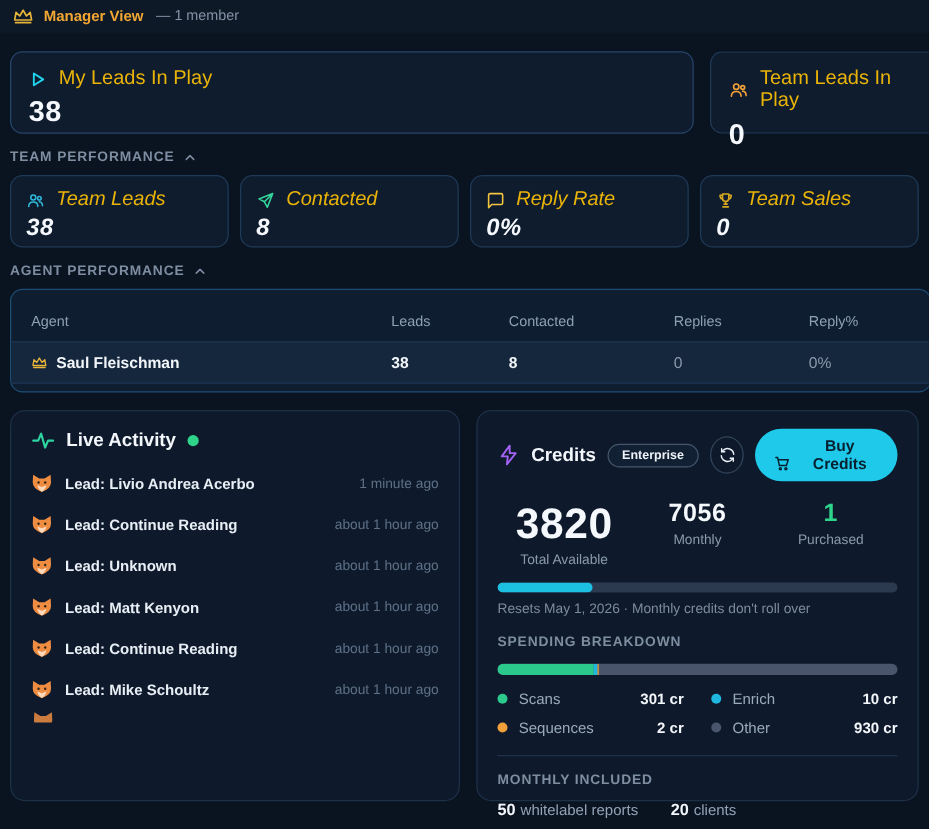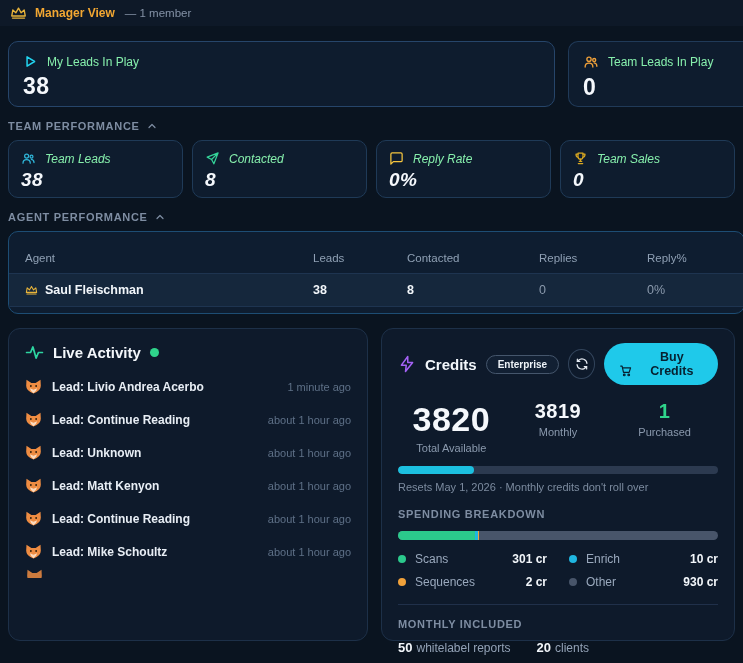--- a/index.html
+++ b/index.html
@@ -22,21 +22,21 @@
 
   
   .card { background:#0e1c2e; border:1px solid #26456a; border-radius:10px; }
 
   
   .toprow { display:flex; gap:13px; margin-top:7px; }
   .bigcard { padding:12px 14px; height:66px; }
   .bigcard.left { width:547px; flex:none; }
   .bigcard.right { flex:1; margin-right:-14px; border-right:none; border-radius:10px 0 0 10px; border-color:#203a58; }
   .stat-label-row { display:flex; align-items:center; gap:9px; }
-  .stat-label { color:#86efac; font-size:12px; }
+  .stat-label { color:#eab308; font-size:16px; }
   .stat-value { font-size:23px; font-weight:bold; color:#f5f8fc; margin-top:4px; letter-spacing:.5px; }
 
   
   .section-head { display:flex; align-items:center; gap:6px; margin:13px 0 8px 0; color:#7e8da2; font-size:11px; font-weight:bold; letter-spacing:.7px; cursor:pointer; }
 
   
   .teamrow { display:flex; gap:9px; }
   .teamcard { flex:1; padding:10px 12px; height:58px; border-color:#1f3a57;font-style:italic; }
   .teamcard .stat-value { font-size:19px; margin-top:3px; }
 
@@ -363,21 +363,21 @@
           </button>
         </span>
       </div>
 
       <div class="cred-stats">
         <div class="cred-stat">
           <div class="num">3820</div>
           <div class="lbl">Total Available</div>
         </div>
         <div class="cred-stat small">
-          <div class="num">3819</div>
+          <div class="num">7056</div>
           <div class="lbl">Monthly</div>
         </div>
         <div class="cred-stat small">
           <div class="num green">1</div>
           <div class="lbl">Purchased</div>
         </div>
       </div>
 
       <div class="bar-track">
         <div class="bar-fill" style="width: 23.6%;"></div>

